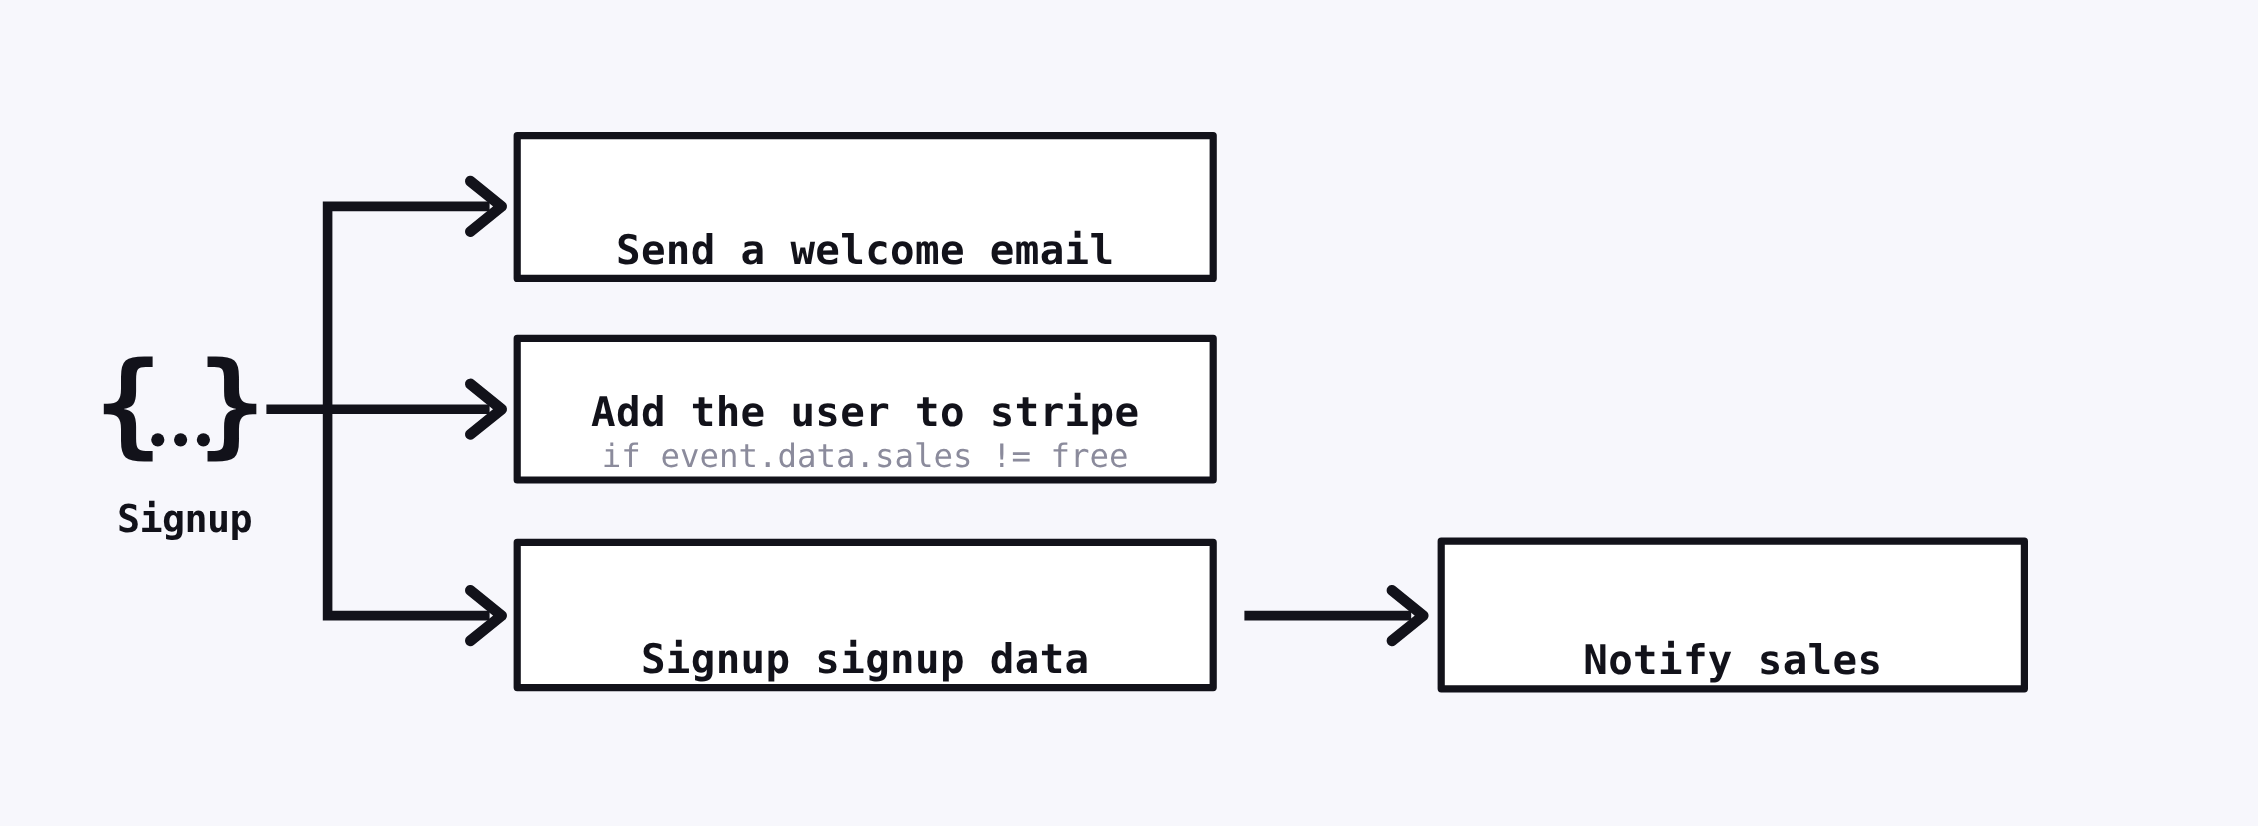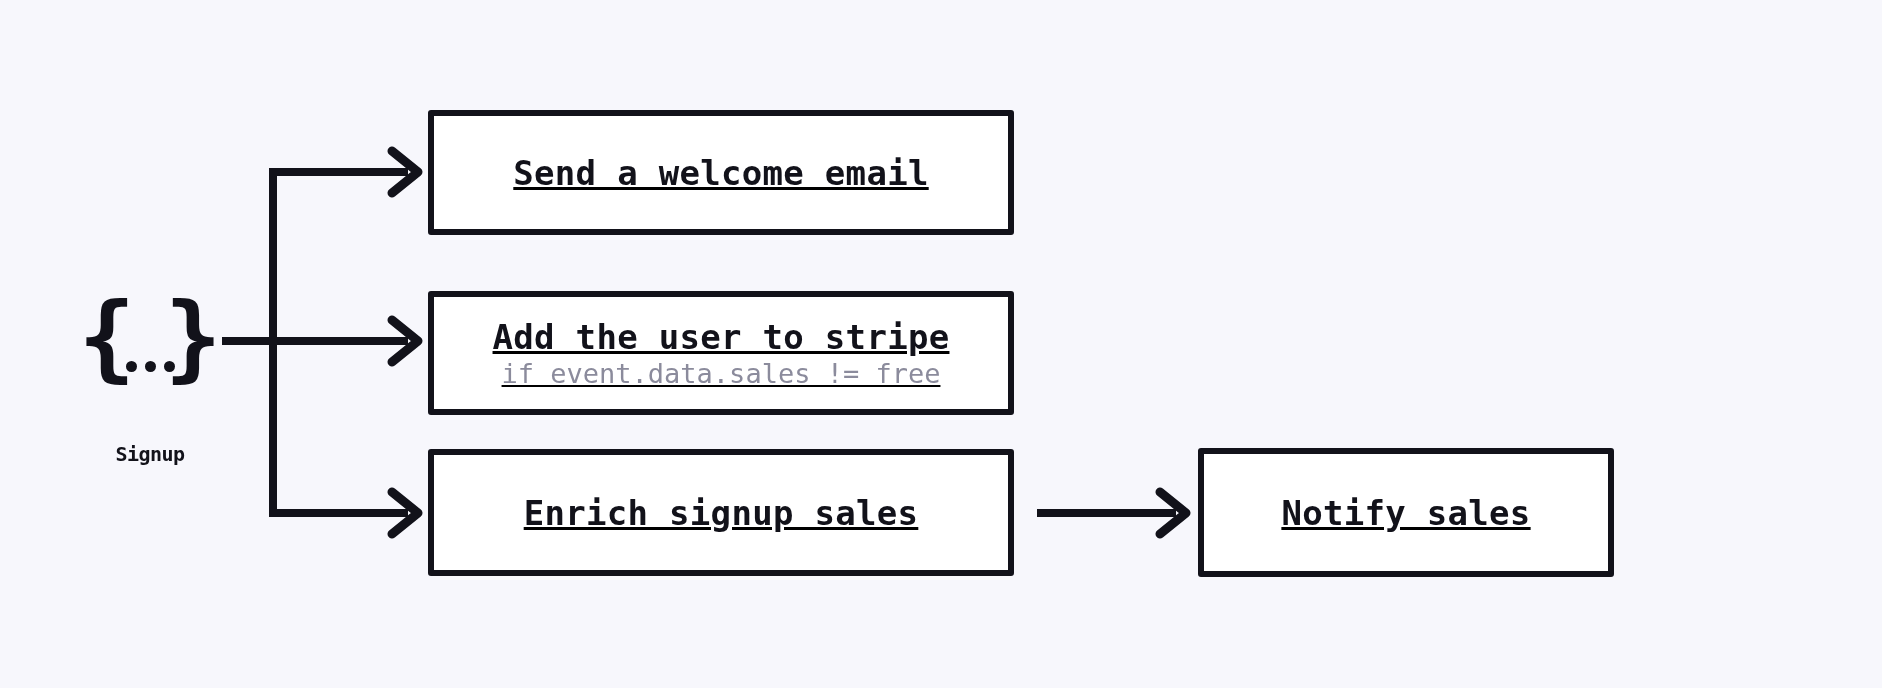--- a/index.html
+++ b/index.html
@@ -26,37 +26,37 @@
     display:flex;align-items:center;justify-content:center;
   }
   .brace{
     font-family:"DejaVu Sans Mono",monospace;
     font-weight:bold;font-size:95px;line-height:94px;
     color:var(--ink);transform:translateY(-3px);
   }
   .dots{display:flex;gap:8px;margin:0 -10px;transform:translateY(26px);}
   .dot{width:11px;height:11px;border-radius:50%;background:var(--ink);}
   #event-label{
-    position:absolute;left:90px;top:439px;width:120px;
-    text-align:center;
-    font-weight:bold;font-size:20px;line-height:30px;letter-spacing:-0.5px;
+    position:absolute;left:90px;top:417px;width:120px;
+    text-align:right;
+    font-weight:bold;font-size:32px;line-height:30px;letter-spacing:-0.5px;
     color:var(--ink);
   }
   
   .box{
     position:absolute;box-sizing:border-box;
     background:var(--box-fill);
     border:6px solid var(--ink);
     border-radius:3px;
-    display:flex;flex-direction:column;align-items:center;justify-content:center;text-decoration:underline;
+    display:flex;flex-direction:column;align-items:center;justify-content:flex-end;
   }
   #box-welcome{left:428px;top:110px;width:586px;height:125px;}
-  #box-stripe {left:428px;top:279px;width:586px;height:124px;margin-top:12px;}
+  #box-stripe {left:428px;top:279px;width:586px;height:124px;}
   #box-enrich {left:428px;top:449px;width:586px;height:127px;}
-  #box-notify {left:1198px;top:448px;width:416px;height:129px;gap:24px;}
+  #box-notify {left:1198px;top:448px;width:492px;height:129px;gap:24px;}
   .step-title{
     font-weight:bold;font-size:34px;line-height:40px;letter-spacing:0.3px;
     color:var(--ink);white-space:nowrap;
   }
   .step-condition{
     font-size:27px;line-height:33px;
     color:var(--muted);white-space:nowrap;
   }
 </style>
 </head>
@@ -92,20 +92,20 @@
   <div class="box" id="box-welcome">
     <span class="step-title">Send a welcome email</span>
   </div>
 
   <div class="box" id="box-stripe">
     <span class="step-title">Add the user to stripe</span>
     <span class="step-condition">if event.data.sales != free</span>
   </div>
 
   <div class="box" id="box-enrich">
-    <span class="step-title">Enrich signup sales</span>
+    <span class="step-title">Signup signup data</span>
   </div>
 
   <div class="box" id="box-notify">
     <span class="step-title">Notify sales</span>
   </div>
 
 </div>
 
 </body></html>

